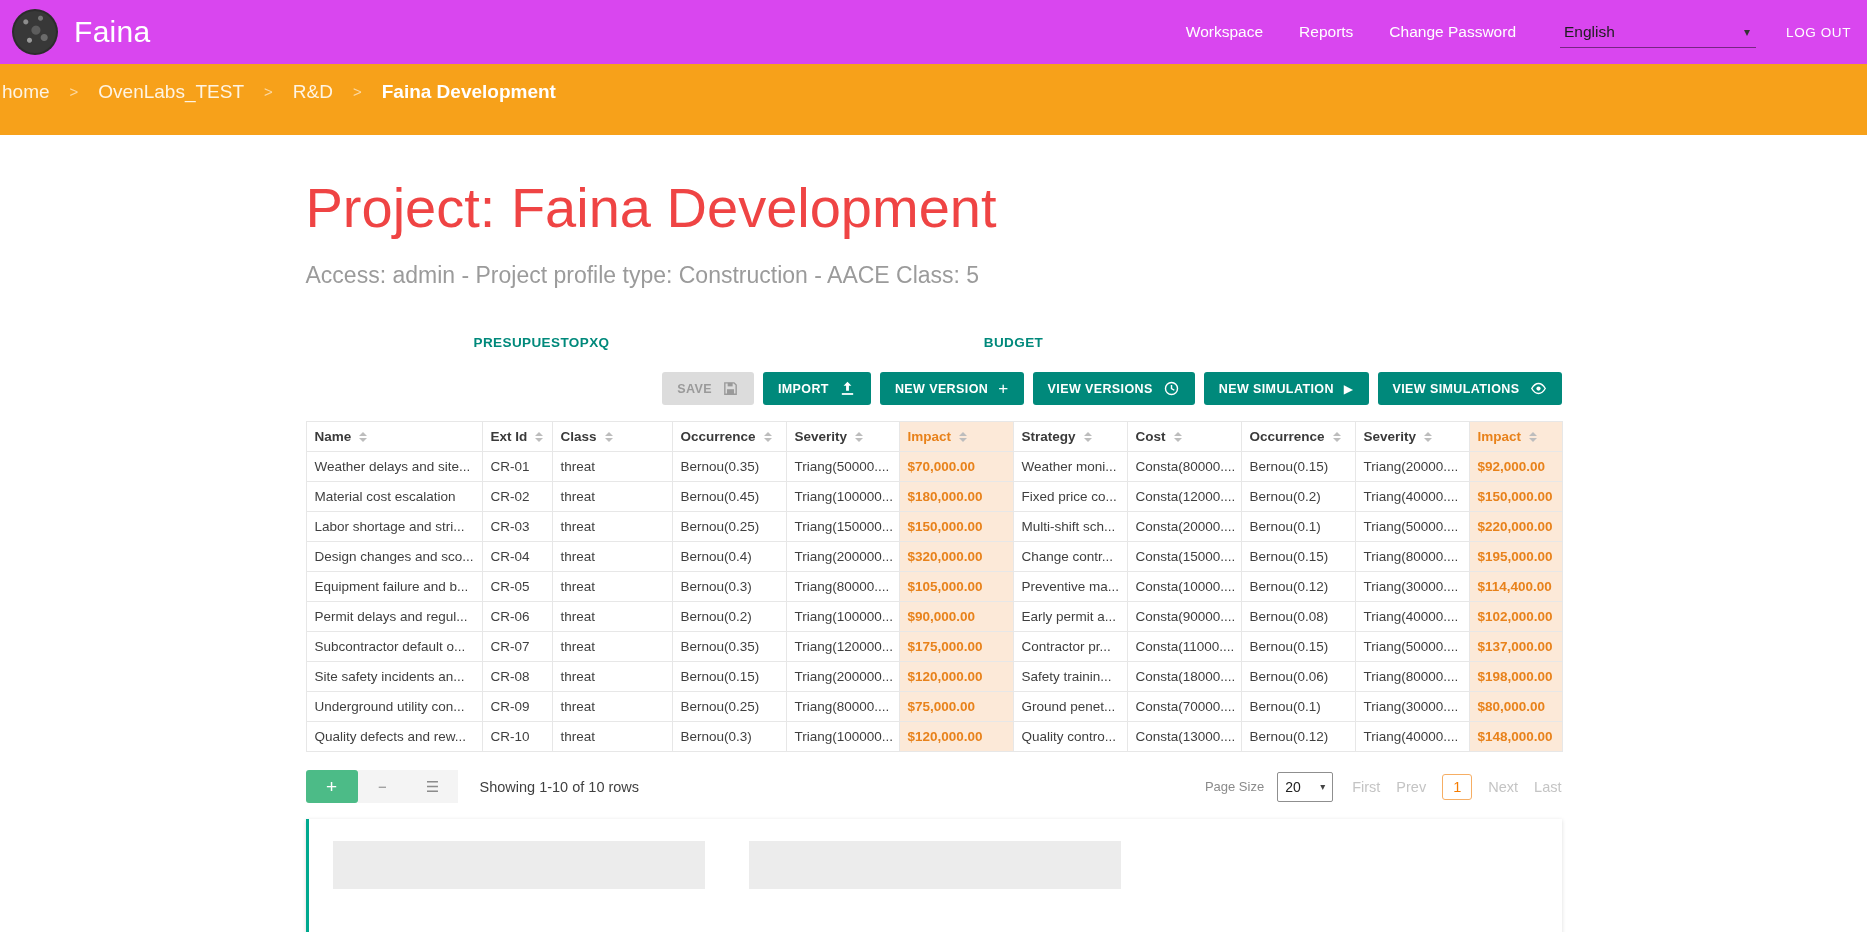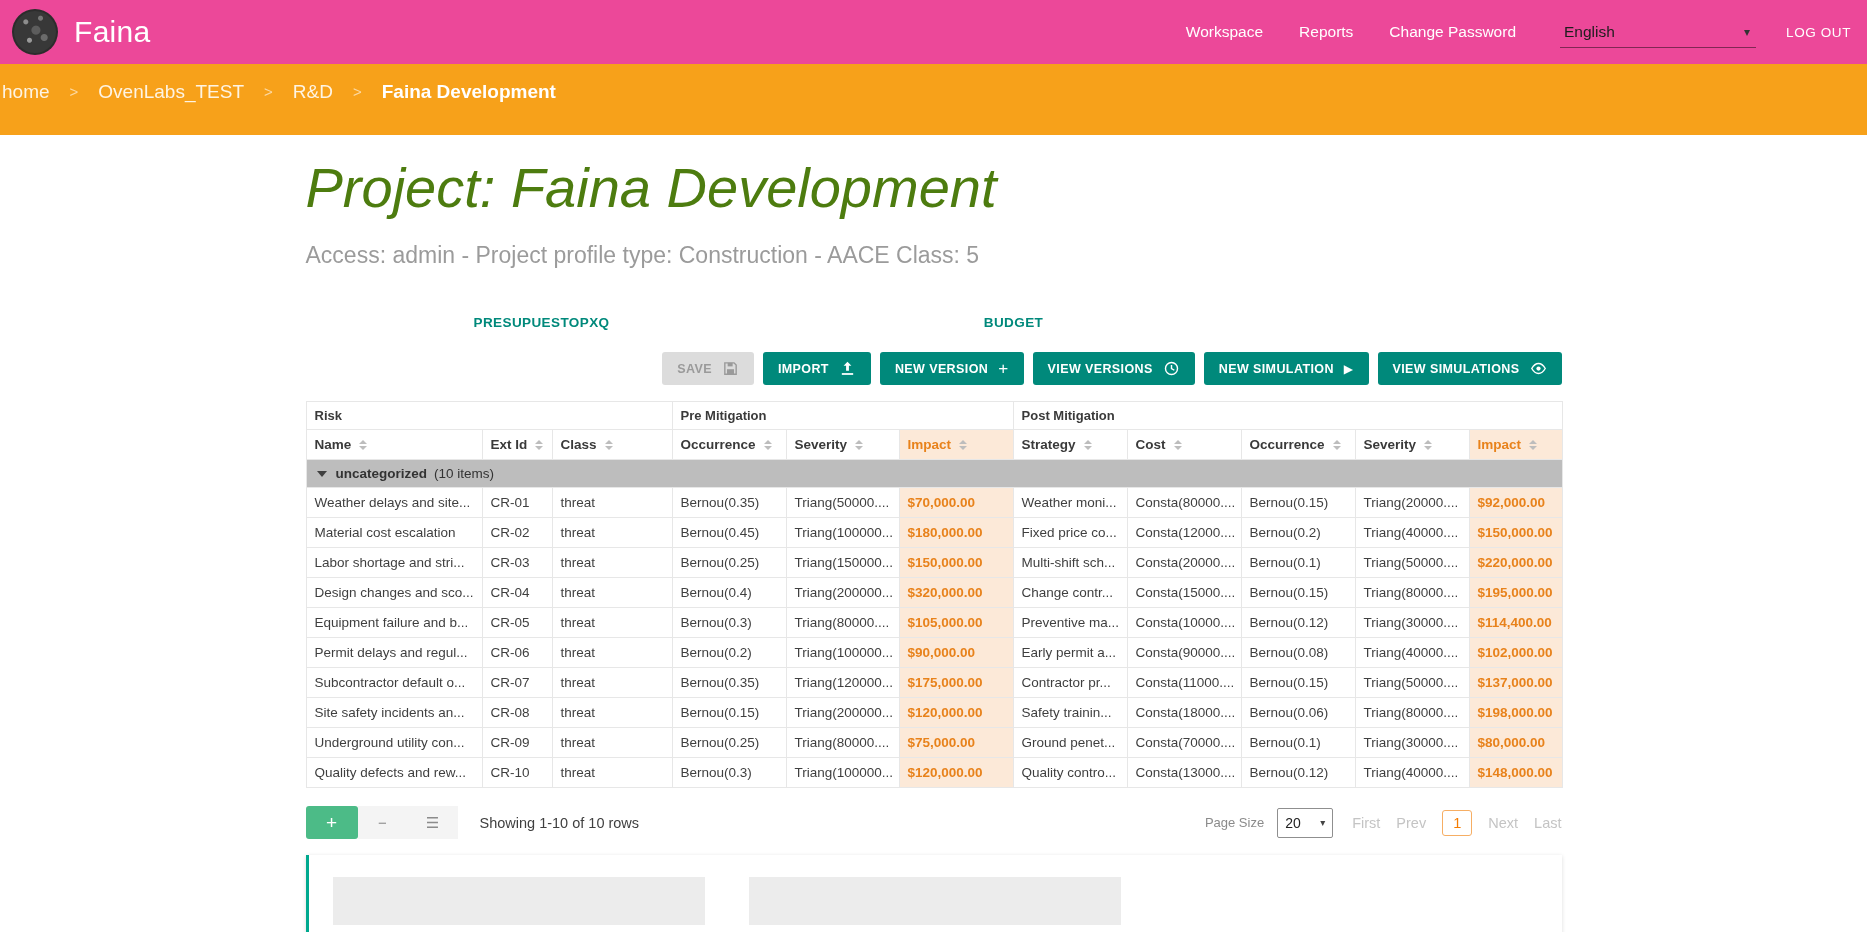--- a/index.html
+++ b/index.html
@@ -1,21 +1,21 @@
 <!DOCTYPE html>
 <html><head>
 <meta charset="utf-8">
 <style>
   * { margin:0; padding:0; box-sizing:border-box; }
   html,body { width:1867px; height:932px; overflow:hidden; background:#fff;
     font-family:"Liberation Sans", sans-serif; color:#3f3f3f; }
   a { text-decoration:none; cursor:pointer; }
 
   
-  .topbar { height:64px; background:#ec4899; display:flex; align-items:center; padding:0 16px 0 12px; }
+  .topbar { height:64px; background:#d946ef; display:flex; align-items:center; padding:0 16px 0 12px; }
   .brand { display:flex; align-items:center; gap:16px; cursor:pointer; }
   .logo { width:46px; height:46px; border-radius:50%;
     background:
       radial-gradient(circle at 30% 28%, #8d8d8d 2px, transparent 3px),
       radial-gradient(circle at 62% 20%, #777 2px, transparent 3px),
       radial-gradient(circle at 70% 62%, #6b6b6b 3px, transparent 4px),
       radial-gradient(circle at 38% 68%, #999 2px, transparent 3px),
       radial-gradient(circle at 52% 46%, #5d5d5d 4px, transparent 5px),
       #383838;
     box-shadow: inset 0 0 0 2px #2c2c2c; }
@@ -29,21 +29,21 @@
 
   
   .breadcrumbs { height:71px; background:#F7A11A; display:flex; align-items:center; gap:20px;
     padding:0 0 16px 2px; font-size:19px; }
   .crumb { color:rgba(255,255,255,0.88); }
   .crumb-sep { color:rgba(255,255,255,0.6); font-size:15px; }
   .crumb.current { color:#fff; font-weight:700; }
 
   
   .container { width:1256px; margin:0 auto; }
-  h1 { margin-top:20px; font-size:56px; font-weight:400; color:#4d7c0f;font-style:italic; }
+  h1 { margin-top:40px; font-size:56px; font-weight:400; color:#ef4444; }
   .subtitle { margin-top:22px; font-size:23px; color:#9b9b9b; font-weight:400; }
 
   
   .tabs { display:flex; width:944px; margin-top:32px; }
   .tab { flex:1; text-align:center; padding:14px 0 12px; font-size:13.5px; font-weight:600;
     color:#00897B; letter-spacing:0.4px; border-bottom:2px solid transparent; cursor:pointer; }
   .tab.active { border-bottom-color:#7986CB; }
 
   
   .toolbar { display:flex; justify-content:flex-end; gap:9px; margin-top:8px; }
@@ -185,45 +185,35 @@
       <col style="width:114px">
         <col style="width:113px">
         <col style="width:114px">
       <col style="width:114px">
         <col style="width:114px">
         <col style="width:114px">
       <col style="width:114px">
         <col style="width:93px">
     </colgroup>
     <thead>
-      <tr class="group-head">
-        <th colspan="3">Risk</th>
-        <th colspan="3">Pre Mitigation</th>
-        <th colspan="5">Post Mitigation</th>
-      </tr>
       <tr class="col-head">
         <th><span class="th-label">Name</span><span class="sort"></span></th>
         <th><span class="th-label">Ext Id</span><span class="sort"></span></th>
         <th><span class="th-label">Class</span><span class="sort"></span></th>
         <th><span class="th-label">Occurrence</span><span class="sort"></span></th>
         <th><span class="th-label">Severity</span><span class="sort"></span></th>
         <th class="impact"><span class="th-label">Impact</span><span class="sort"></span></th>
         <th><span class="th-label">Strategy</span><span class="sort"></span></th>
         <th><span class="th-label">Cost</span><span class="sort"></span></th>
         <th><span class="th-label">Occurrence</span><span class="sort"></span></th>
         <th><span class="th-label">Severity</span><span class="sort"></span></th>
         <th class="impact"><span class="th-label">Impact</span><span class="sort"></span></th>
       </tr>
     </thead>
     <tbody>
-      <tr class="group-row">
-        <td colspan="11">
-          <span class="tri"></span><b>uncategorized</b><span class="count">(10 items)</span>
-        </td>
-      </tr>
 
     <tr>
           <td>Weather delays and site...</td>
           <td>CR-01</td>
           <td>threat</td>
           <td>Bernou(0.35)</td>
           <td>Triang(50000....</td>
           <td class="impact">$70,000.00</td>
           <td>Weather moni...</td>
           <td>Consta(80000....</td>

